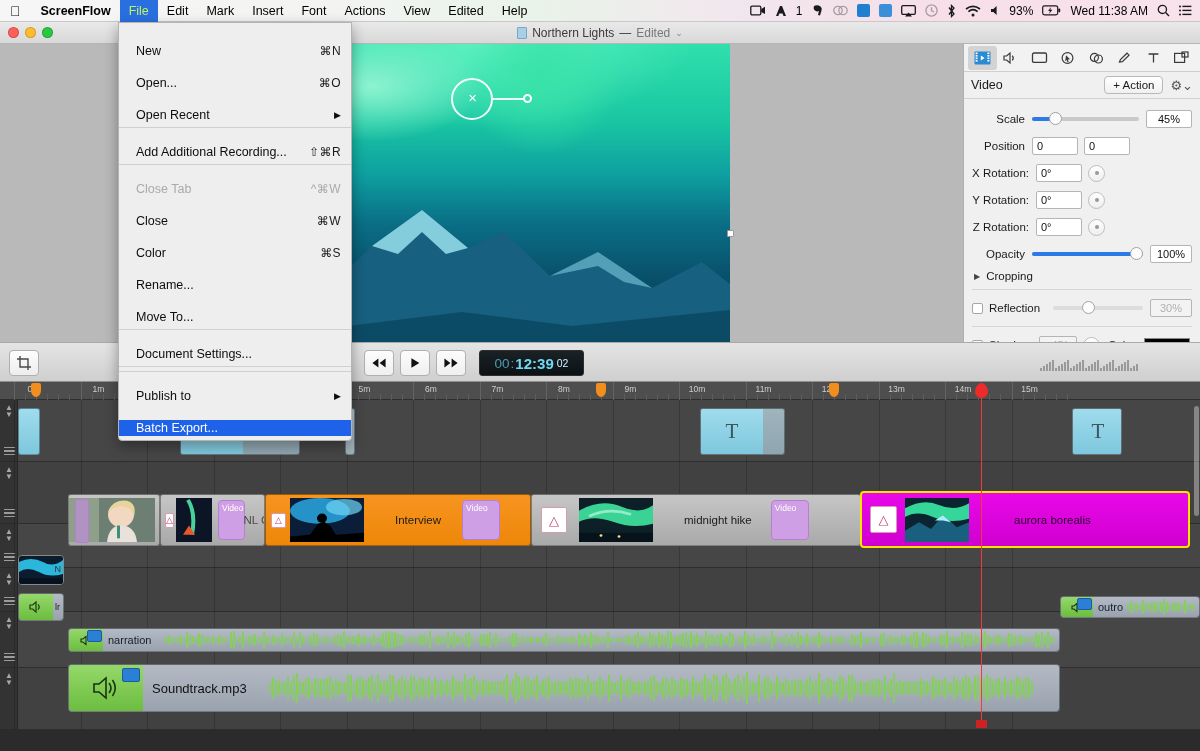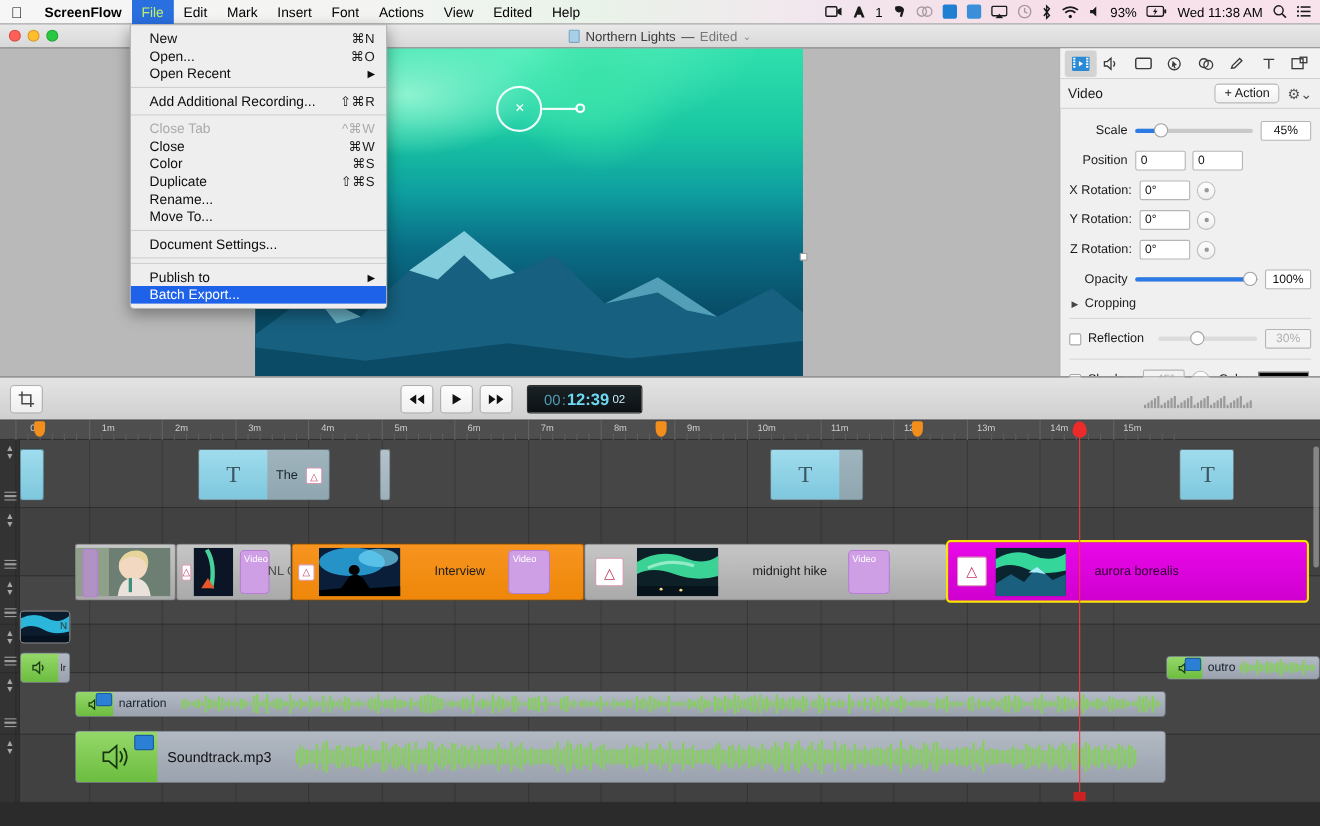--- a/index.html
+++ b/index.html
@@ -28,21 +28,21 @@
   .badge-k{display:inline-block;width:13px;height:13px;background:#3a8fd8;border-radius:2px;}
 
   
   .filemenu {
     position: absolute; top: 22px; left: 118px; width: 234px;
     background: #eeeeee; border: 1px solid #b4b4b4;
     box-shadow: 0 5px 14px rgba(0,0,0,.35);
     font-size: 12.5px; color: #0d0d0d; padding: 4px 0; z-index: 60;
     border-radius: 0 0 4px 4px;
   }
-  .fm-row { position: relative; height: 16px; line-height: 16px; padding: 0 10px 0 17px; display:flex; align-items:center; }
+  .fm-row { position: relative; height: 16px; line-height: 16px; padding: 0 10px 0 17px; display:flex; align-items:center;margin-top:16px; }
   .fm-row .lbl { white-space: nowrap; }
   .fm-row .key { margin-left: auto; font-size: 12px; color: #1a1a1a; letter-spacing: .4px; }
   .fm-row.sel { background: #1d62e8; color: #fff; }
   .fm-row.disabled { color: #aaa; }
   .fm-row.disabled .key { color: #aaa; }
   .fm-arrow { margin-left:auto; font-size:9px; }
   .fm-sep { height:1px; background:#cfcfcf; margin:4px 0; }
 
   
   .winbar {
@@ -794,21 +794,21 @@
     </div>
 
     <div class="clip clip-v magenta clip-sel" style="left:861px;top:92px;width:328px;height:55px;">
       <span class="pinkbadge" style="margin-left:8px;width:27px;height:27px;font-size:13px">△</span>
       <svg class="thumb" width="64" height="51" viewBox="0 0 64 51" preserveAspectRatio="none" style="margin-left:8px">
         <rect width="64" height="51" fill="#0a2430"></rect>
         <path d="M0 12 Q18 0 34 8 Q50 16 64 6 L64 24 Q44 30 28 22 Q12 14 0 22 Z" fill="#3ae6a4" opacity=".92"></path>
         <path d="M0 51 L0 38 L14 28 L26 36 L38 20 L52 34 L64 28 L64 51 Z" fill="#1a5f7d"></path>
         <path d="M30 26 L38 20 L46 28 L38 26 Z" fill="#a8ecf7"></path>
       </svg>
-      <span class="clipname" style="margin-left:19px;color:#2a0030">aurora borealis</span>
+      <span class="clipname" style="margin-left:38px;color:#2a0030">aurora borealis</span>
     </div>
 
     <div class="clip" style="left:18px;top:155px;width:46px;height:30px;border-radius:4px;border:1px solid #888;">
       <svg width="44" height="28" viewBox="0 0 44 28" preserveAspectRatio="none">
         <rect width="44" height="28" fill="#0a1c2e"></rect>
         <path d="M0 6 Q12 0 24 6 Q34 12 44 4 L44 18 Q30 22 20 16 Q8 10 0 16 Z" fill="#2fc9ef" opacity=".9"></path>
         <rect y="22" width="44" height="6" fill="#061220"></rect>
       </svg>
       <span style="position:absolute;right:2px;top:8px;font-size:9px;color:#333">N</span>
     </div>
@@ -1472,24 +1472,20 @@
       </div>
       <div class="fm-row" style="height: 16px;">
         <span class="lbl">Close</span>
         <span class="key">⌘W</span>
       </div>
       <div class="fm-row" style="height: 16px;">
         <span class="lbl">Color</span>
         <span class="key">⌘S</span>
       </div>
       <div class="fm-row" style="height: 16px;">
-        <span class="lbl">Duplicate</span>
-        <span class="key">⇧⌘S</span>
-      </div>
-      <div class="fm-row" style="height: 16px;">
         <span class="lbl">Rename...</span>
       </div>
       <div class="fm-row" style="height: 16px;">
         <span class="lbl">Move To...</span>
       </div>
       <div class="fm-sep"></div>
       <div class="fm-row" style="height: 16px;">
         <span class="lbl">Document Settings...</span>
       </div>
       <div class="fm-sep"></div>

